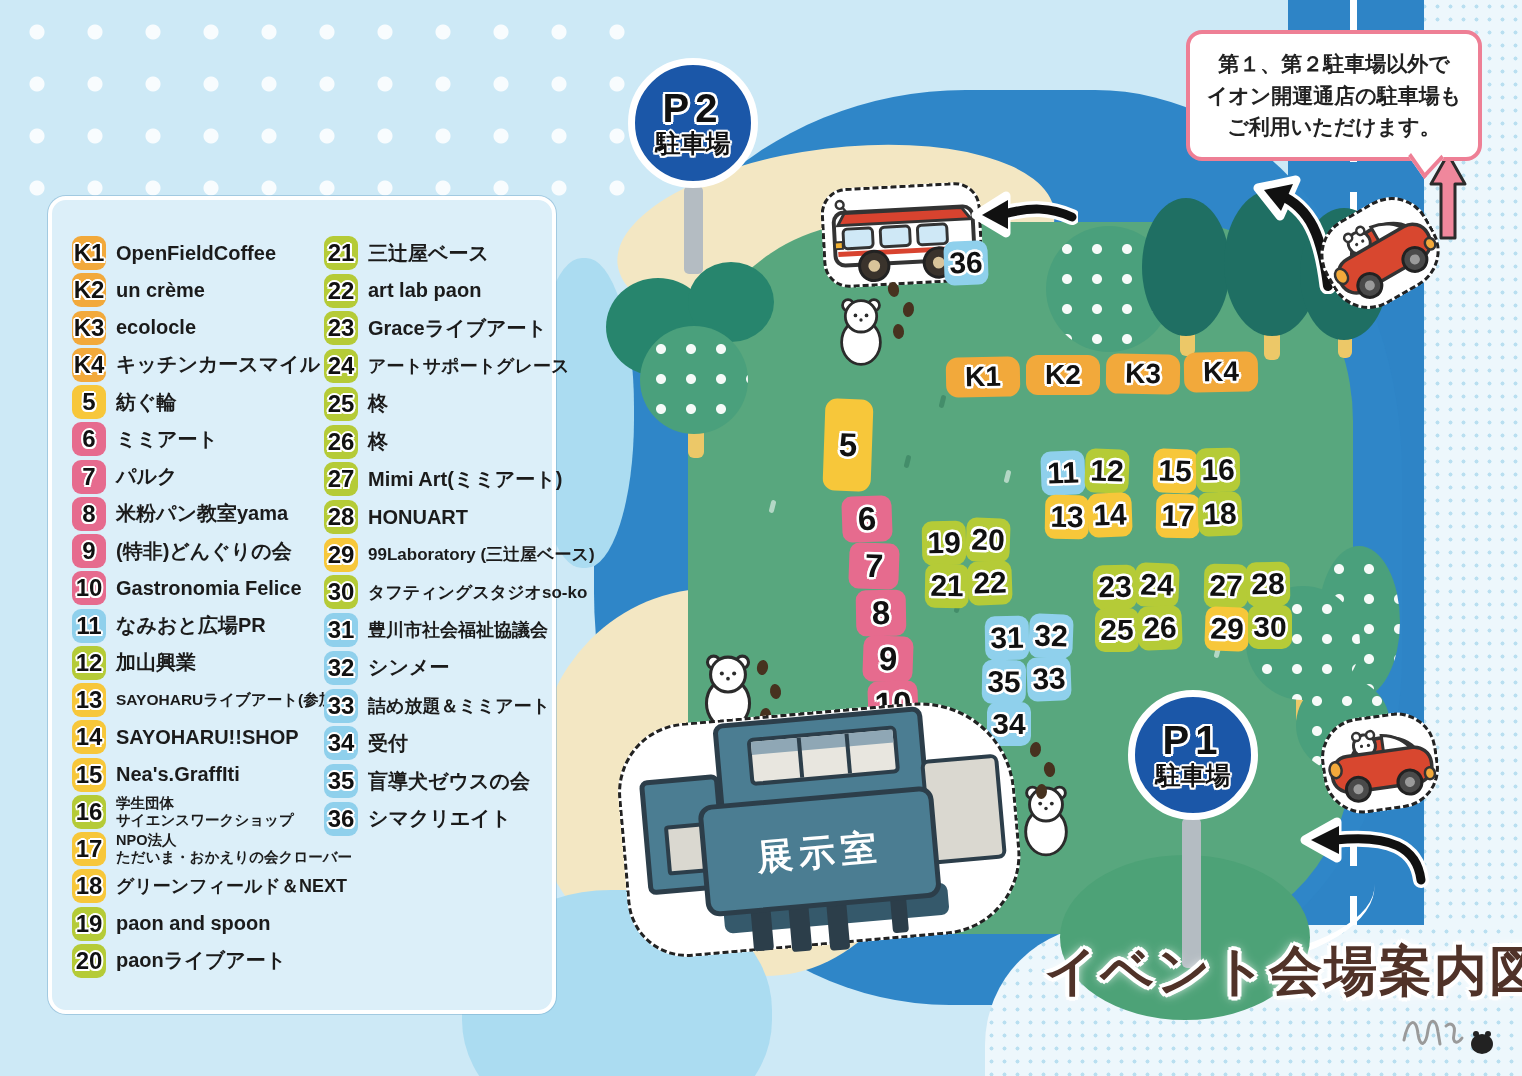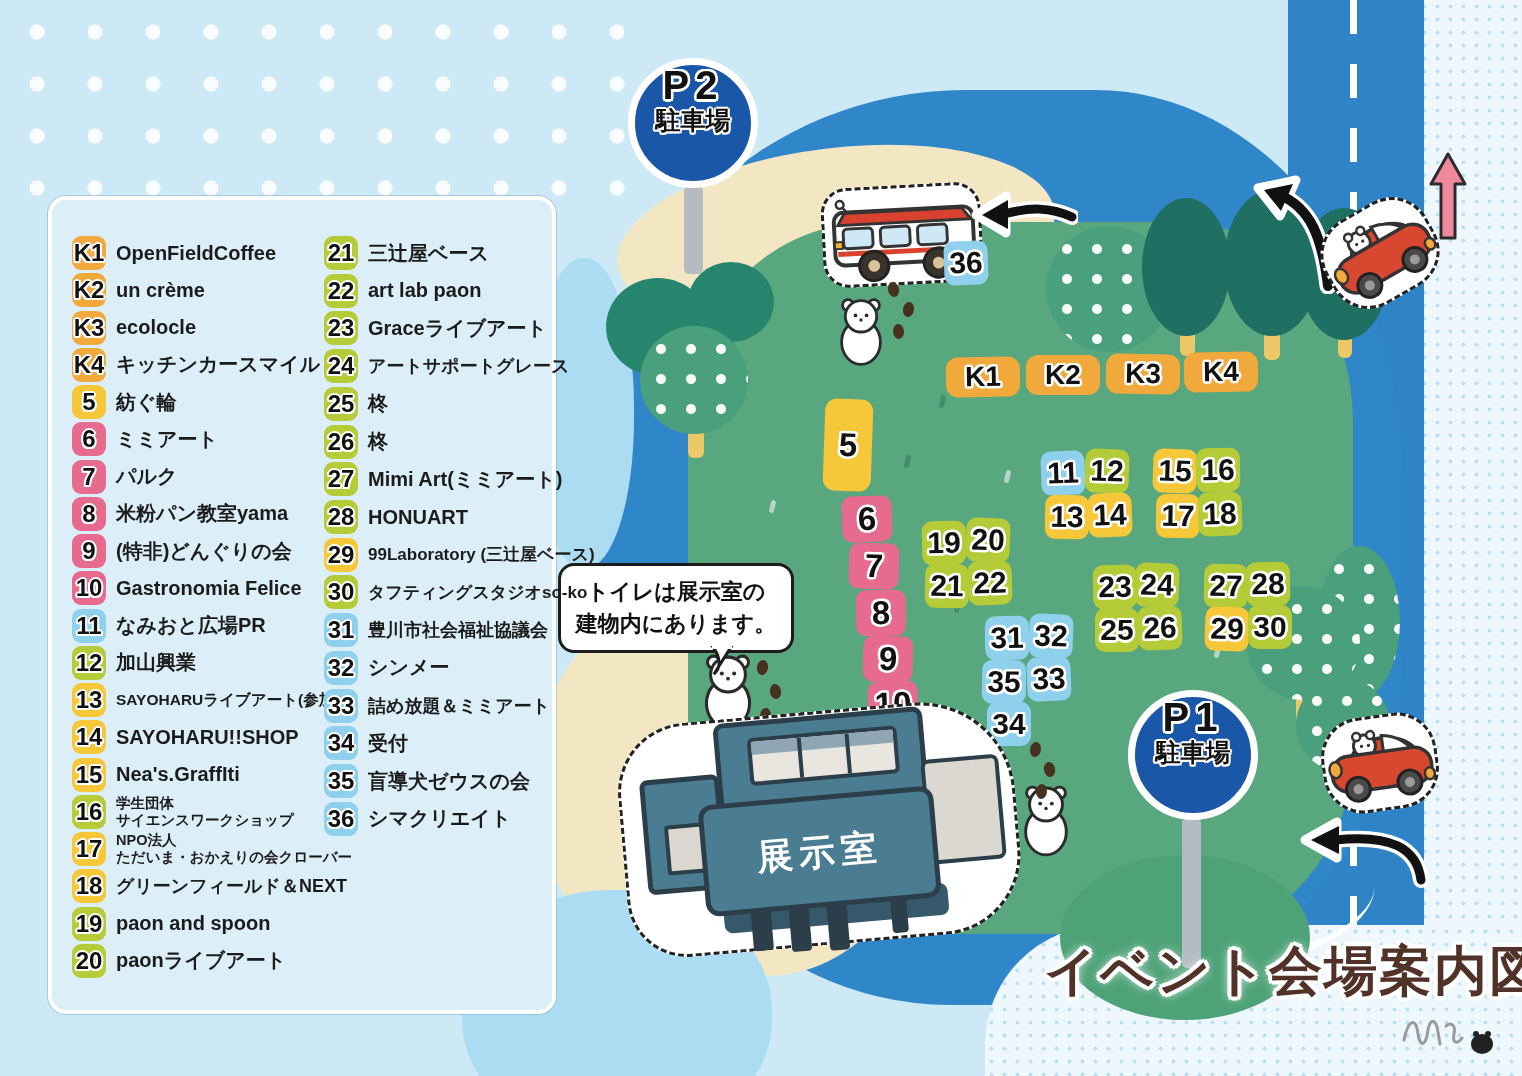--- a/index.html
+++ b/index.html
@@ -51,21 +51,21 @@
   .lcol1{width:244px;height:742px;}
   .lcol2{width:228px;height:600px;}
   .lg-row{display:flex;align-items:center;gap:10px;}
   .badge{flex:0 0 auto;width:34px;height:34px;border-radius:9px;display:flex;align-items:center;justify-content:center;
          font-size:24px;font-weight:900;color:#111;}
   .lg-label{font-size:20px;font-weight:bold;color:#1b1b1b;white-space:nowrap;}
   .fs16{font-size:15.5px;} .fs17{font-size:17px;} .fs18{font-size:18px;}
   .two{display:flex;flex-direction:column;line-height:1.15;font-size:14.5px;white-space:nowrap;}
   
   .psign{width:130px;height:130px;background:#1b57a8;border:7px solid #fff;border-radius:50%;
-         display:flex;flex-direction:column;align-items:center;justify-content:flex-start;box-sizing:border-box;}
+         display:flex;flex-direction:column;align-items:center;justify-content:center;box-sizing:border-box;}
   .psign .l1{font-size:40px;font-weight:900;color:#111;letter-spacing:6px;line-height:1;}
   .psign .l2{font-size:25px;font-weight:900;color:#111;line-height:1.2;}
   .post{width:19px;background:#b4bcc2;border-radius:5px;}
   
   .parking-note{left:1186px;top:30px;width:296px;background:#fff;border:4px solid #ee7f95;border-radius:16px;
                 padding:14px 8px;box-sizing:border-box;text-align:center;font-size:21px;font-weight:bold;
                 line-height:1.5;color:#222;}
   .pn-tail{position:absolute;right:38px;bottom:-14px;width:24px;height:24px;background:#fff;
            border-right:4px solid #ee7f95;border-bottom:4px solid #ee7f95;transform:rotate(55deg) skewX(12deg);}
   .toilet-note{left:558px;top:563px;width:236px;background:#fff;border:3.5px solid #1c1c1c;border-radius:16px;
@@ -327,29 +327,27 @@
     <div class="bld light" style="left:304px;top:66px;width:78px;height:105px;border-radius:8px;"></div>
     <div class="bbase"></div>
     <div class="bleg" style="left:122px;top:194px;"></div>
     <div class="bleg" style="left:160px;top:198px;"></div>
     <div class="bleg" style="left:198px;top:200px;"></div>
     <div class="bleg" style="left:262px;top:196px;width:16px;height:40px;"></div>
     <div class="bld" style="left:78px;top:92px;width:236px;height:112px;border-radius:14px;"></div>
     <div class="blabel">展示室</div>
   </div>
 
-  <div class="abs toilet-note">
-    <span>トイレは展示室の</span><br>
-    <span>建物内にあります。</span>
-    <svg class="tn-tail" viewBox="0 0 26 30">
-      <path d="M4 1 C12 12 12 22 5 28 L22 1 Z" fill="#fff" stroke="#1c1c1c" stroke-width="3"></path>
-      <rect x="3" y="0" width="20" height="3" fill="#fff"></rect>
-    </svg>
-  </div>
-
+
+  <div class="abs parking-note">
+    <span>第１、第２駐車場以外で</span><br>
+    <span>イオン開運通店の駐車場も</span><br>
+    <span>ご利用いただけます。</span>
+    <div class="pn-tail"></div>
+  </div>
 
   <div class="abs map-title ow3">イベント会場案内図</div>
 
   <svg class="abs" style="left:1398px;top:1000px;" width="100" height="60" viewBox="0 0 100 60">
     <path d="M6 40 C10 20 18 16 20 34 C22 48 28 46 30 30 C32 18 38 18 40 32 L42 44 M48 26 C52 22 58 24 56 34 C54 44 60 44 64 38" fill="none" stroke="#9a9a9a" stroke-width="3" stroke-linecap="round"></path>
     <ellipse cx="84" cy="44" rx="11" ry="10" fill="#222"></ellipse>
     <circle cx="78" cy="34" r="3" fill="#222"></circle>
       <circle cx="90" cy="34" r="3" fill="#222"></circle>
   </svg>
 

